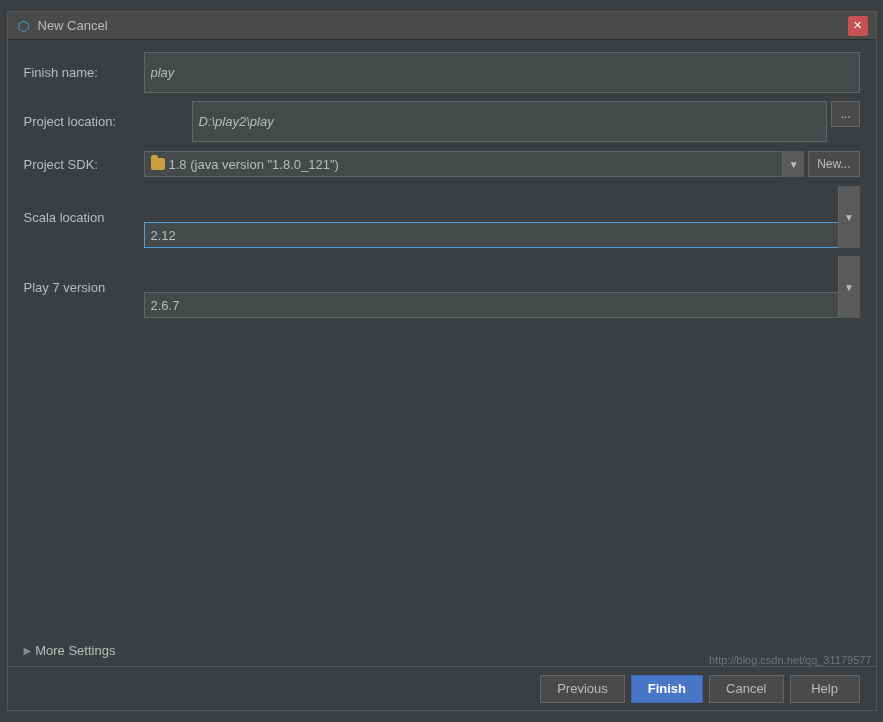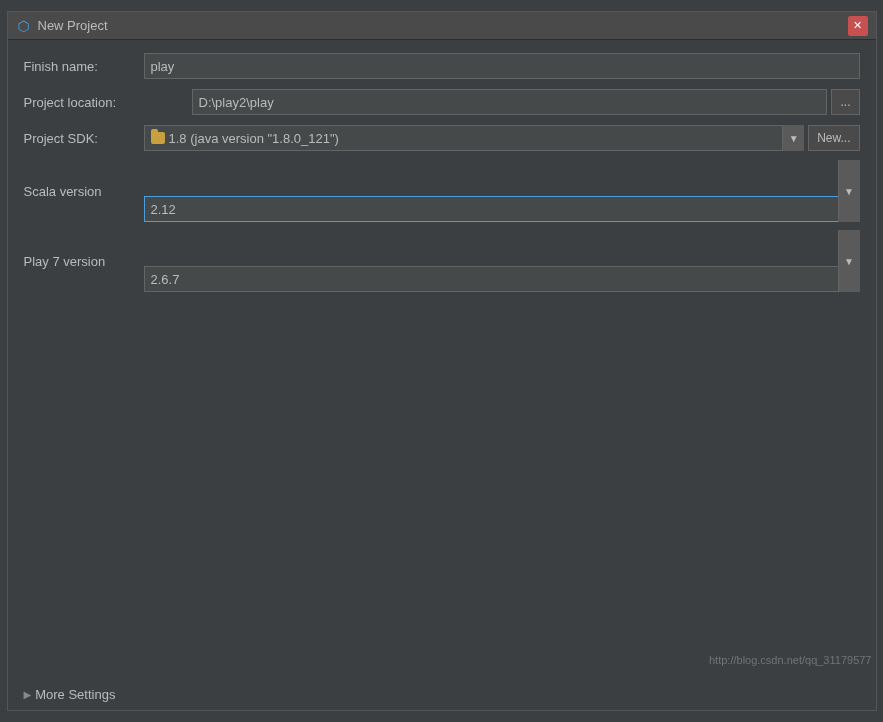--- a/index.html
+++ b/index.html
@@ -84,27 +84,28 @@
 
     .form-label {
       width: 120px;
       color: #bbbbbb;
       font-size: 13px;
       flex-shrink: 0;
     }
 
     .form-input {
       flex: 1;
-      height: 26px;
+      height: 41px;
       background: #45494a;
       border: 1px solid #646464;
       color: #bbbbbb;
       font-size: 13px;
       padding: 2px 6px;
       outline: none;
+      font-style: italic;
     }
 
     .form-input-with-btn {
       display: flex;
       flex: 1;
       gap: 4px;
     }
 
     .form-input-with-btn .form-input {
       flex: 1;
@@ -270,21 +271,21 @@
       border-radius: 2px 2px 0 0;
     }
   </style>
 </head>
 <body>
 
 <div class="dialog">
 
   <div class="titlebar">
     <span class="titlebar-icon">⬡</span>
-    <span class="titlebar-title">New Project</span>
+    <span class="titlebar-title">New Cancel</span>
     <button class="titlebar-close">✕</button>
   </div>
 
   <div class="content">
 
     <div class="form-row">
       <label class="form-label">Finish name:</label>
       <input class="form-input" type="text" value="play" style="">
     </div>
 
@@ -304,21 +305,21 @@
             <span class="sdk-folder-icon"></span>
             <span>1.8 (java version "1.8.0_121")</span>
           </div>
           <div class="select-arrow">▼</div>
         </div>
         <button class="btn-small">New...</button>
       </div>
     </div>
 
     <div class="form-row">
-      <label class="form-label">Scala version</label>
+      <label class="form-label">Scala location</label>
       <div class="select-wrapper">
         <select>
           <option>2.12</option>
         </select>
         <div class="select-arrow">▼</div>
       </div>
     </div>
 
     <div class="form-row">
       <label class="form-label">Play 7 version</label>
@@ -332,15 +333,21 @@
 
     <div class="main-area"></div>
 
   </div>
 
   <div class="more-settings">
     <span class="more-settings-arrow">▶</span>
     <span>More Settings</span>
   </div>
 
+  <div class="footer">
+    <button class="btn-footer">Previous</button>
+    <button class="btn-footer primary">Finish</button>
+    <button class="btn-footer">Cancel</button>
+    <button class="btn-footer">Help</button>
+  </div>
 
   <span class="watermark">http://blog.csdn.net/qq_31179577</span>
 </div>
 
 </body></html>

